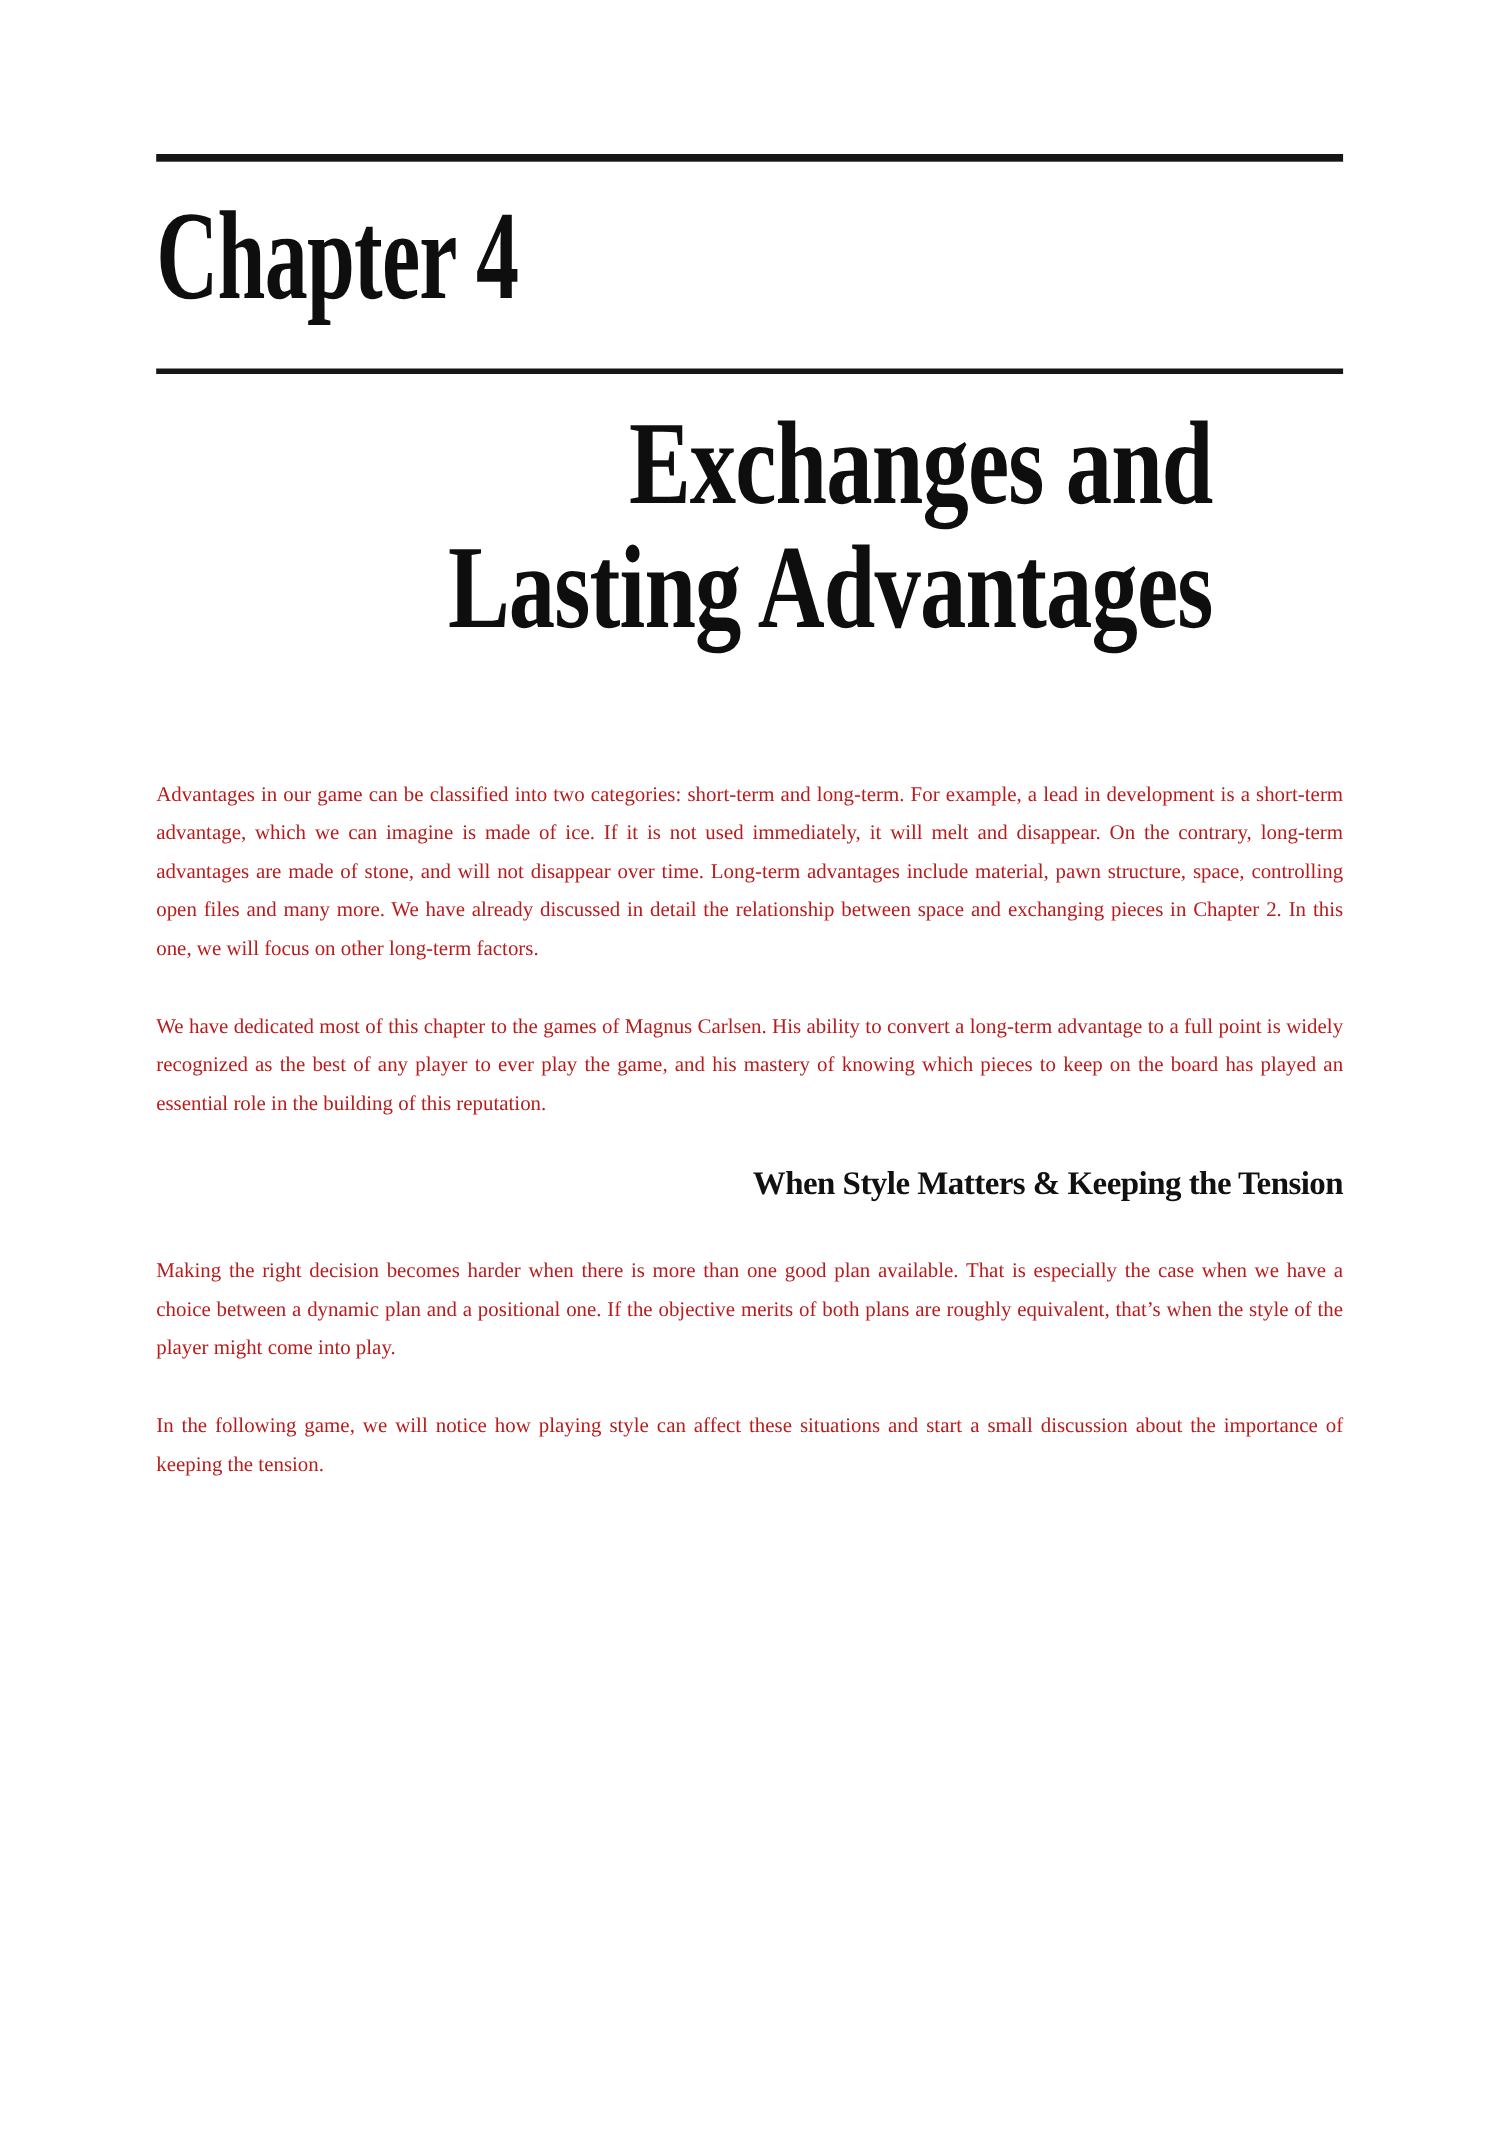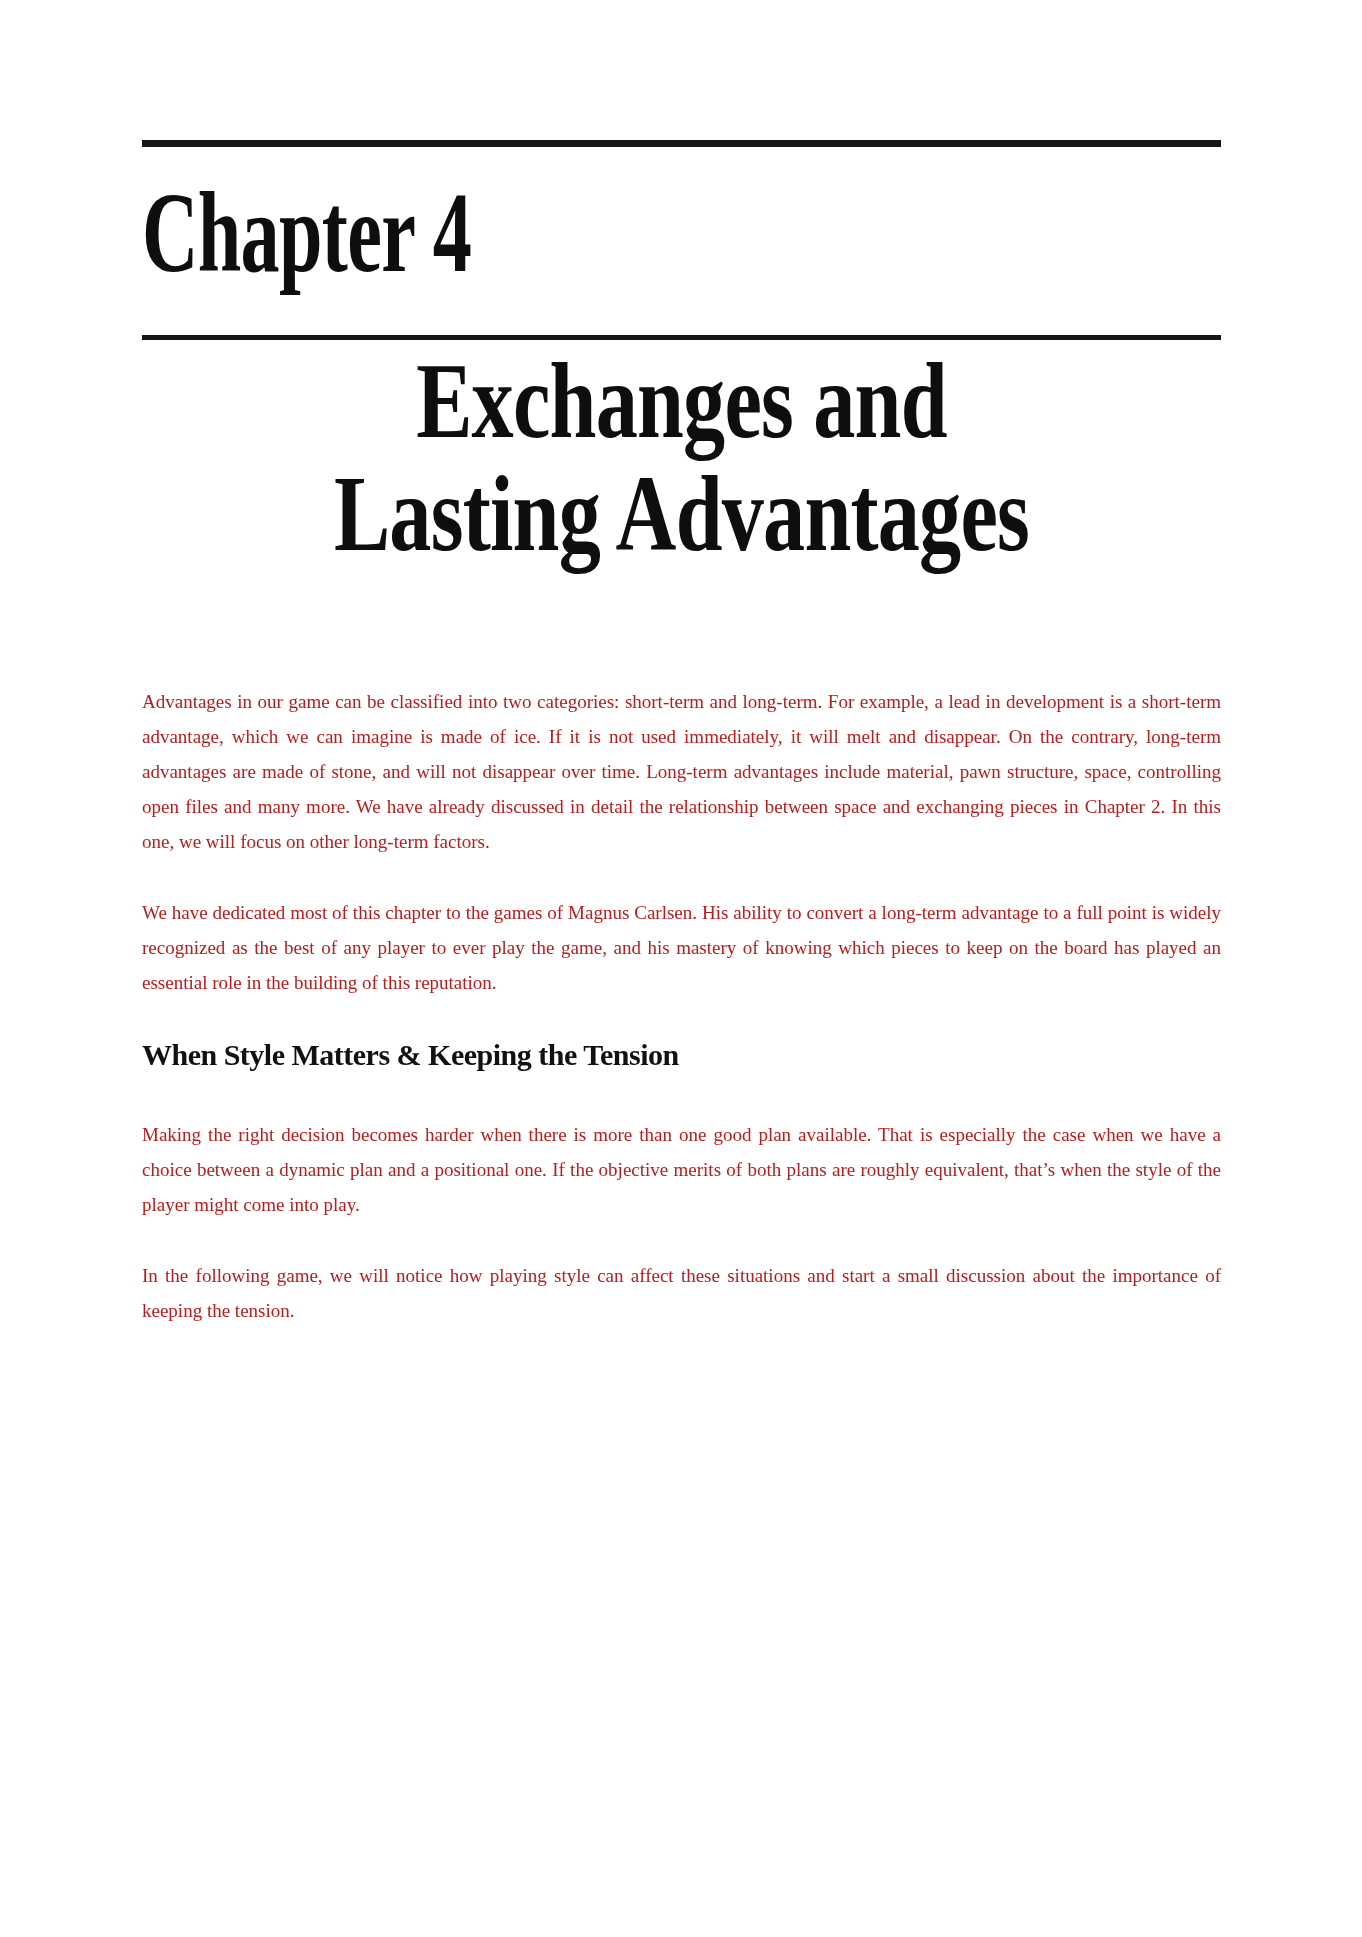--- a/index.html
+++ b/index.html
@@ -39,22 +39,22 @@
     font-size: 115px;
     line-height: 140px;
     font-weight: bold;
     color: #0e0e0e;
     letter-spacing: -1px;
     transform: scaleX(0.68);
     transform-origin: left center;
     white-space: nowrap;
   }
   .book-title {
-    margin-top: 4px;
-    text-align: center;
+    margin-top: 25px;
+    text-align: right;
     font-weight: bold;
     color: #0e0e0e;
     font-size: 108px;
     line-height: 113px;
     letter-spacing: -1px;
   }
   .book-title .title-line {
     transform: scaleX(0.78);
     transform-origin: center;
     white-space: nowrap;
@@ -67,21 +67,21 @@
     font-size: 19px;
     line-height: 35px;
     text-align: justify;
     color: #b91c1c;
   }
   .section-subheading {
     margin: 28px 0 43px 0;
     font-size: 30px;
     line-height: 38px;
     font-weight: bold;
-    text-align: left;
+    text-align: right;
     color: #111111;
     letter-spacing: -0.5px;
   }
 </style>
 </head>
 <body>
 
 <div class="page">
   <div class="content">
 

